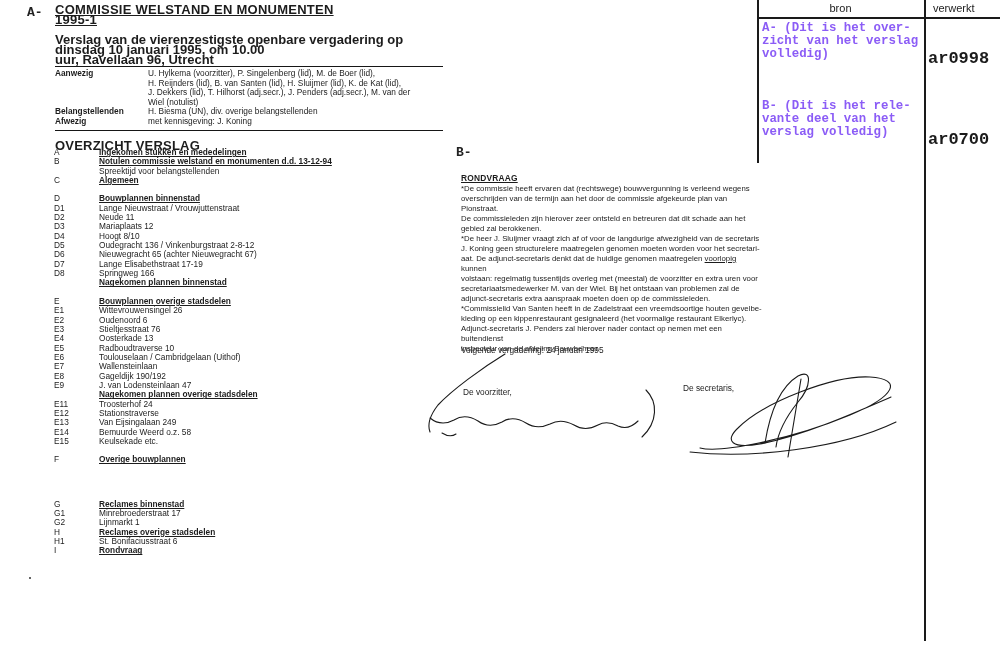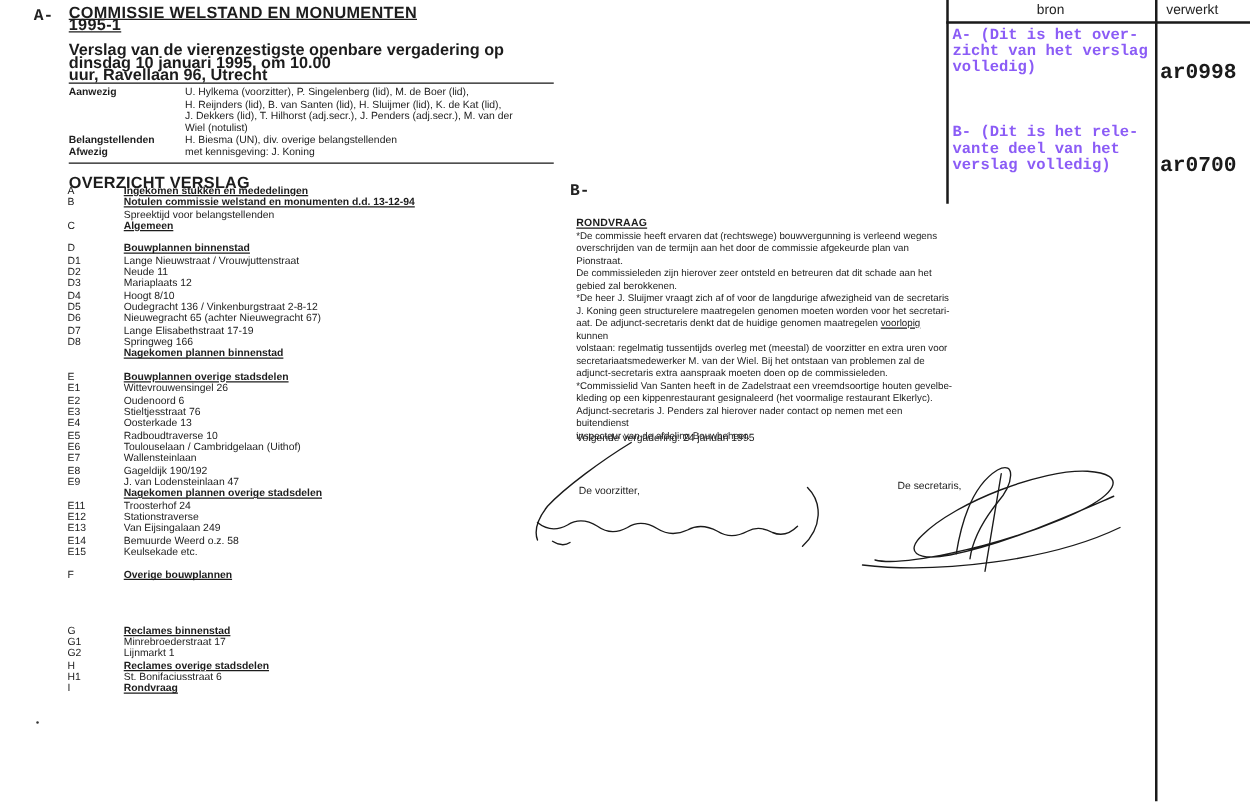--- a/index.html
+++ b/index.html
@@ -253,21 +253,21 @@
       </div>
       <div>
         <div>*Commissielid Van Santen heeft in de Zadelstraat een vreemdsoortige houten gevelbe-</div>
         <div>kleding op een kippenrestaurant gesignaleerd (het voormalige restaurant Elkerlyc).</div>
         <div>Adjunct-secretaris J. Penders zal hierover nader contact op nemen met een buitendienst</div>
         <div>inspecteur van de afdeling Bouwbeheer.</div>
       </div>
     </div>
   <div class="abs next">Volgende vergadering: 24 januari 1995</div>
   <div class="abs sig-label" style="left:463px;top:387px;">De voorzitter,</div>
-  <div class="abs sig-label" style="left:718px;top:383px;">De secretaris,</div>
+  <div class="abs sig-label" style="left:683px;top:383px;">De secretaris,</div>
 
   <svg class="sig" style="left:420px;top:340px;" width="260" height="120" viewBox="0 0 260 120">
     <path d="M 85 14 C 62 28, 32 50, 18 65 C 11 74, 7 84, 10 92"></path>
     <path d="M 10 78 q 11 9 24 2 q 11 -7 24 1 q 11 8 24 1 q 11 -7 24 1 q 11 7 24 1 q 11 -6 24 1 q 11 7 24 0 q 9 -5 20 1 c 7 3 14 1 20 -5"></path>
     <path d="M 226 50 C 238 62, 238 82, 222 97"></path>
     <path d="M 22 93 q 8 5 14 1"></path>
   </svg>
   <svg class="sig" style="left:420px;top:340px;" width="500" height="120" viewBox="0 0 500 120">
     <path d="M 280 108 C 300 113, 370 100, 430 75 C 476 56, 483 39, 450 37 C 414 35, 344 62, 318 88 C 304 101, 312 109, 340 104 C 386 95, 441 70, 471 57"></path>
     <path d="M 345 103 C 350 72, 360 47, 378 36 C 393 28, 391 47, 378 62 C 366 77, 358 92, 356 107"></path>
@@ -286,16 +286,16 @@
       <div>zicht van het verslag</div>
       <div>volledig)</div>
     </div>
   <div class="abs verwerkt" style="left:928px;top:49px;">ar0998</div>
 
   <div class="abs bron-lines" style="left:762px;top:100px;width:162px;">
       <div>B- (Dit is het rele-</div>
       <div>vante deel van het</div>
       <div>verslag volledig)</div>
     </div>
-  <div class="abs verwerkt" style="left:928px;top:124px;">ar0700</div>
+  <div class="abs verwerkt" style="left:928px;top:130px;">ar0700</div>
 
   <div class="abs dot" style="left:29px;top:577px;"></div>
 </div>
 
 </body></html>

